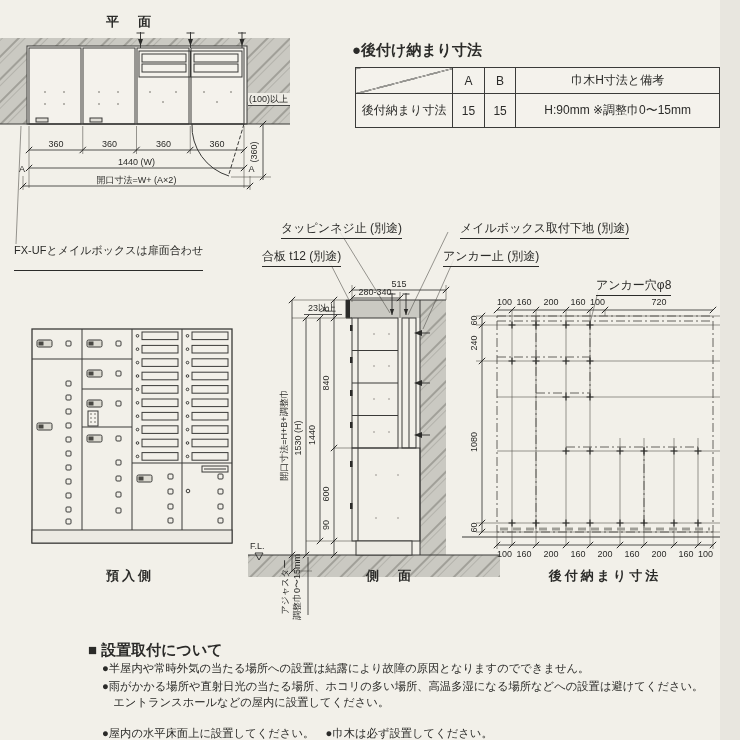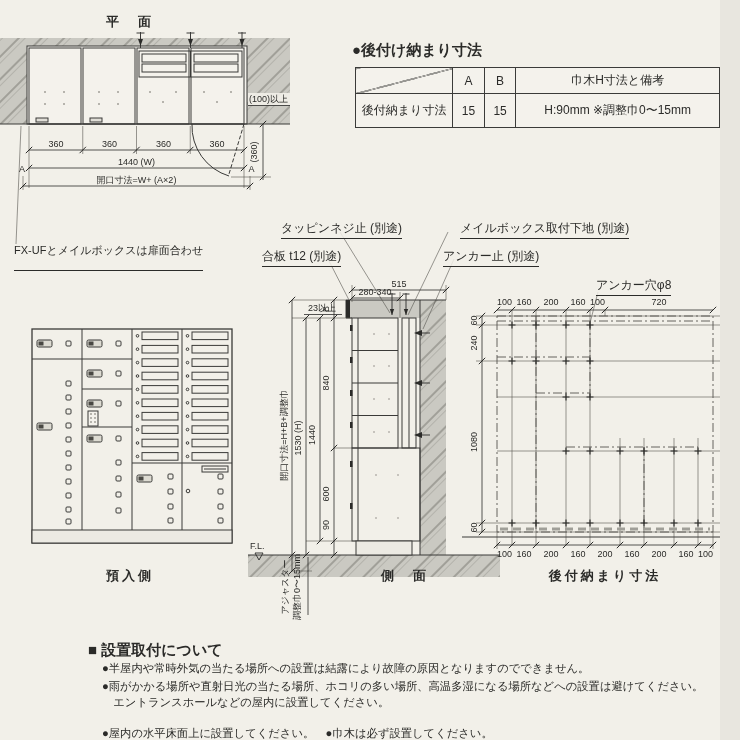--- a/index.html
+++ b/index.html
@@ -389,21 +389,21 @@
       <line x1="60" y1="344" x2="60" y2="402" class="dimln"></line>
       <text x="40" y="374" transform="rotate(-90 40 374)" text-anchor="middle" font-size="8.5">アジャスター</text>
       <text x="52" y="374" transform="rotate(-90 52 374)" text-anchor="middle" font-size="8">調整巾0〜15mm</text>
     </g>
   </svg>
 
   <div class="abs ann" style="left:281px;top:220px">タッピンネジ止 (別途)</div>
   <div class="abs ann" style="left:262px;top:248px">合板 t12 (別途)</div>
   <div class="abs ann" style="left:460px;top:220px">メイルボックス取付下地 (別途)</div>
   <div class="abs ann" style="left:443px;top:248px">アンカー止 (別途)</div>
-  <div class="abs cap" style="left:350px;top:567px;width:110px">側　面</div>
+  <div class="abs cap" style="left:335px;top:567px;width:110px">側　面</div>
 
   <svg class="abs" style="left:462px;top:268px" width="278" height="300" viewBox="0 0 278 300">
     <g>
       <g class="thin">
         <line x1="50" y1="42" x2="50" y2="277"></line>
           <line x1="74" y1="42" x2="74" y2="277"></line>
         <line x1="104" y1="42" x2="104" y2="277"></line>
           <line x1="128" y1="42" x2="128" y2="277"></line>
         <line x1="143" y1="42" x2="143" y2="48"></line>
         <line x1="158" y1="170" x2="158" y2="277"></line>

